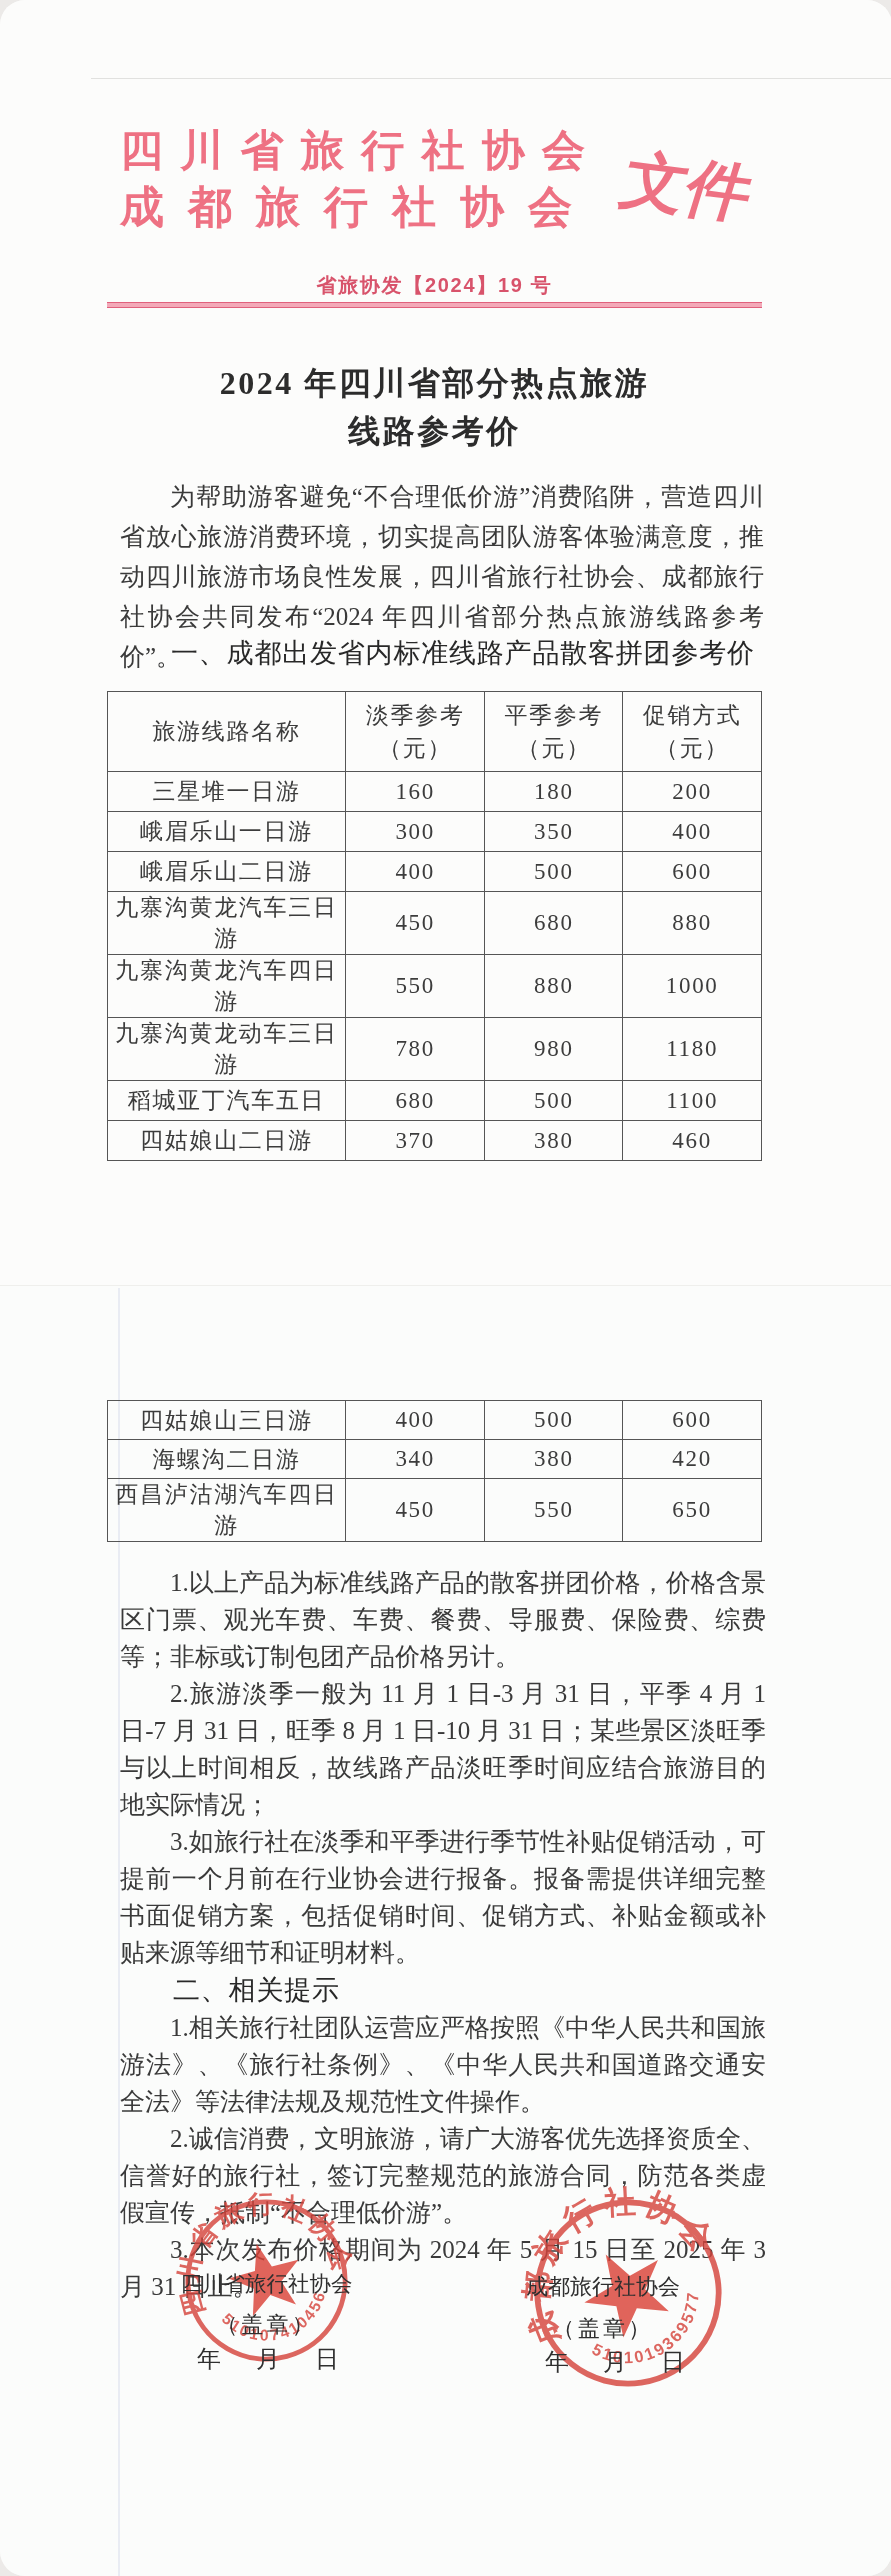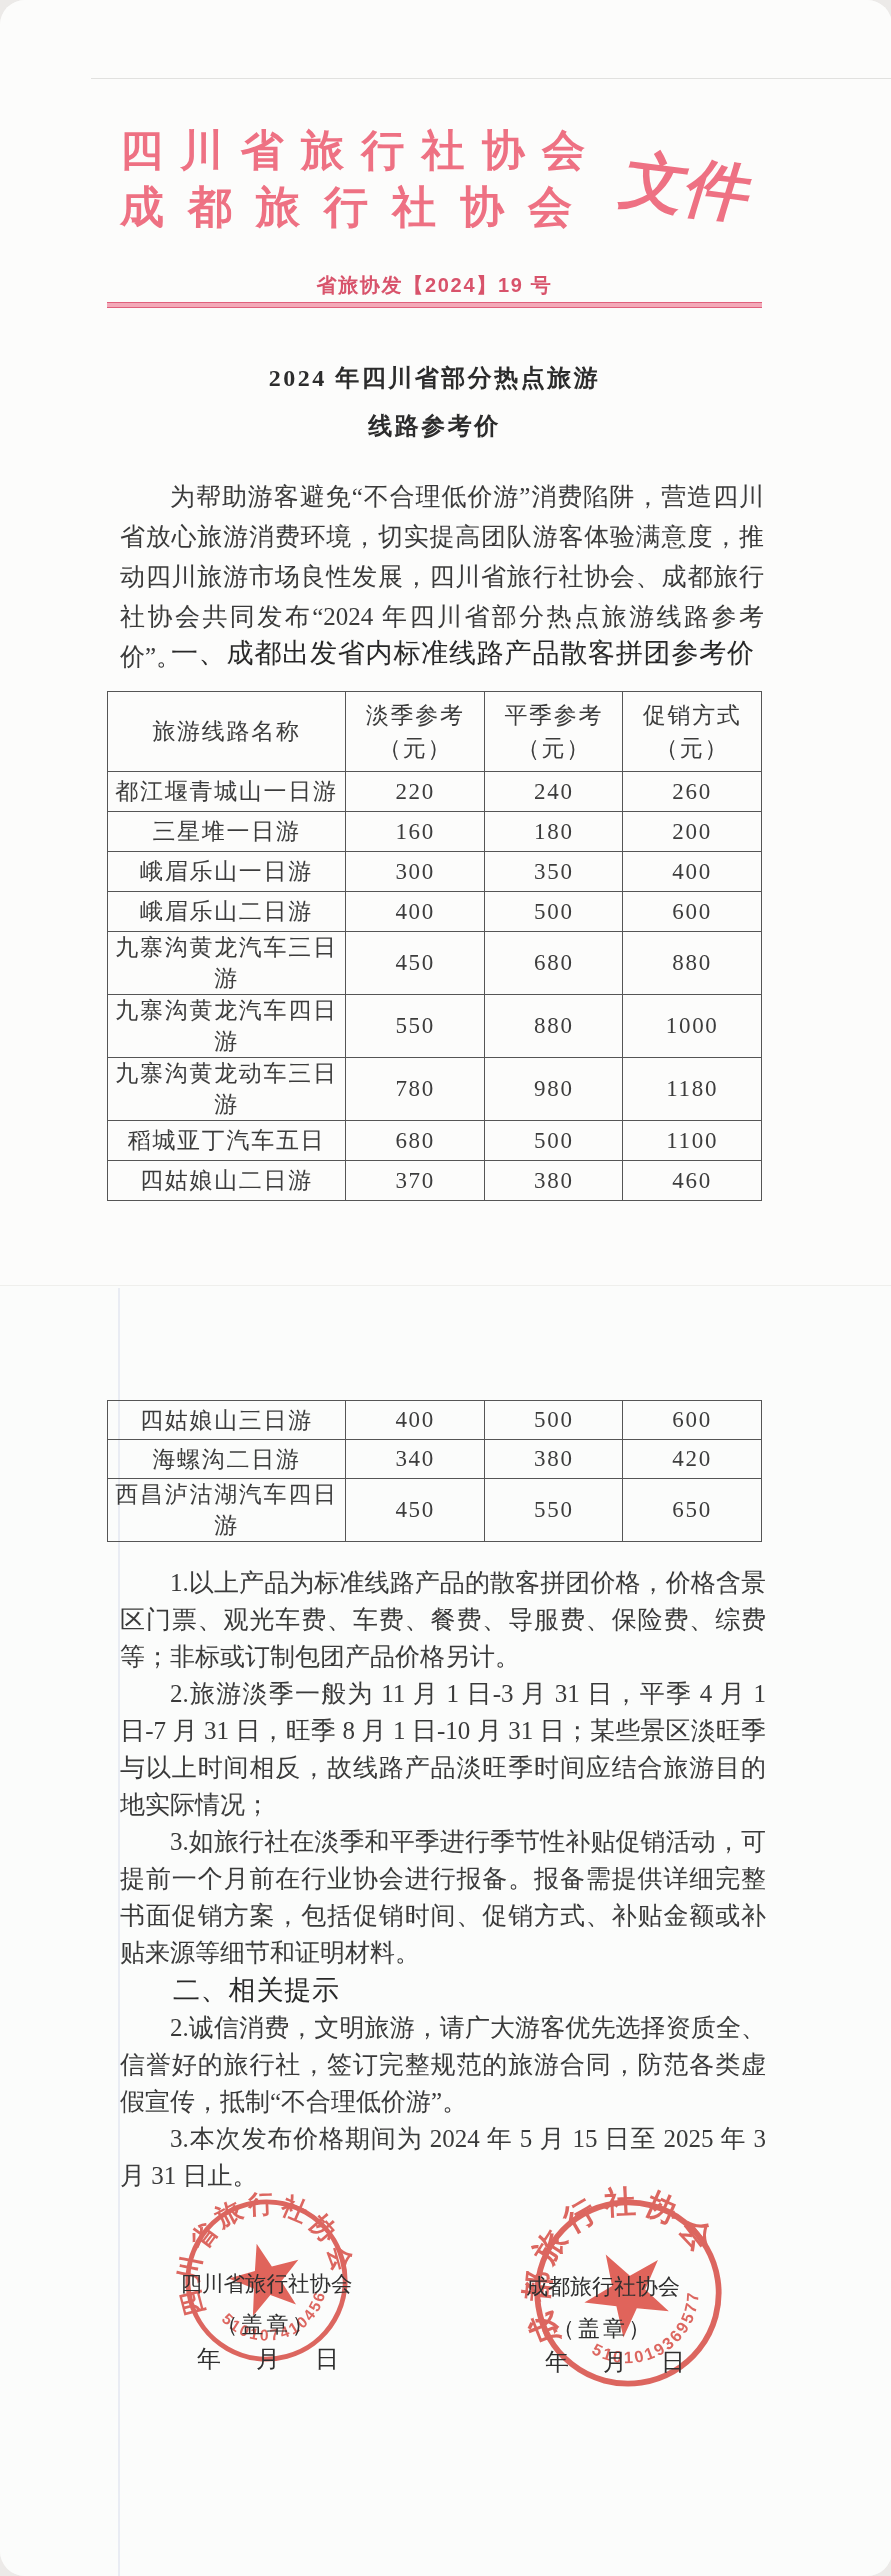--- a/index.html
+++ b/index.html
@@ -12,21 +12,21 @@
   .crease{position:absolute;left:118px;top:1288px;width:1.7px;height:1288px;background:#e9ecf3;}
   .pageseam{position:absolute;left:0;top:1285px;width:892px;height:0.8px;background:#efefec;}
 
   .org-line{position:absolute;left:120px;color:#ee7183;font-family:"Liberation Sans","DejaVu Sans",sans-serif;font-weight:700;white-space:nowrap;}
   .org1{top:122px;font-size:43px;letter-spacing:17.3px;}
   .org2{top:178px;font-size:44px;letter-spacing:24px;}
   .doc-type{position:absolute;left:637px;top:137px;color:#ee7183;font-family:"Liberation Sans","DejaVu Sans",sans-serif;font-weight:700;font-size:64px;transform:rotate(7deg) skewX(-10deg);transform-origin:left top;white-space:nowrap;}
   .doc-number{position:absolute;left:107px;top:272px;width:655px;text-align:center;color:#d8536b;font-weight:700;font-size:20px;letter-spacing:1.7px;font-family:"Liberation Sans","DejaVu Sans",sans-serif;}
   .red-rule{position:absolute;left:107px;top:302px;width:655px;height:4.1px;background:#f3a9b8;border-top:1.7px solid #e0607c;border-bottom:1.7px solid #e0607c;}
 
-  .doc-title{position:absolute;left:107px;width:655px;text-align:center;color:#2c2c2c;font-weight:700;font-size:24px;letter-spacing:2.5px;white-space:nowrap;}
+  .doc-title{position:absolute;left:107px;width:655px;text-align:center;color:#2c2c2c;font-weight:700;font-size:32px;letter-spacing:2.5px;white-space:nowrap;}
   .doc-title-1{top:362px;}
   .doc-title-2{top:410px;}
 
   .intro{position:absolute;left:120px;top:477px;width:644px;font-size:25px;line-height:40px;color:#3a3a3a;text-align:justify;text-indent:2em;margin:0;}
   .sec-heading{color:#282828;font-family:"Liberation Sans","DejaVu Sans",sans-serif;font-weight:400;}
   .sec1{position:absolute;left:120px;top:635px;font-size:27px;padding-left:51px;letter-spacing:0.8px;}
 
   table.price{position:absolute;left:107px;width:655px;border-collapse:collapse;table-layout:fixed;color:#3c3c3c;}
   table.price td,table.price th{border:1.7px solid #555;text-align:center;vertical-align:middle;font-weight:400;font-size:23px;letter-spacing:1.7px;padding:0;}
   .t1{top:691px;}
@@ -92,26 +92,20 @@
             <div class="hdr2">（元）</div>
           </th>
         <th>
             <div class="hdr2">促销方式</div>
             <div class="hdr2">（元）</div>
           </th>
       </tr>
     </thead>
     <tbody>
       <tr>
-          <td>都江堰青城山一日游</td>
-          <td>220</td>
-          <td>240</td>
-          <td>260</td>
-        </tr>
-      <tr>
           <td>三星堆一日游</td>
           <td>160</td>
           <td>180</td>
           <td>200</td>
         </tr>
       <tr>
           <td>峨眉乐山一日游</td>
           <td>300</td>
           <td>350</td>
           <td>400</td>
@@ -182,20 +176,21 @@
           <td>650</td>
         </tr>
     </tbody>
   </table>
 
   <div class="flow">
     <p>1.以上产品为标准线路产品的散客拼团价格，价格含景区门票、观光车费、车费、餐费、导服费、保险费、综费等；非标或订制包团产品价格另计。</p>
     <p>2.旅游淡季一般为 11 月 1 日-3 月 31 日，平季 4 月 1 日-7 月 31 日，旺季 8 月 1 日-10 月 31 日；某些景区淡旺季与以上时间相反，故线路产品淡旺季时间应结合旅游目的地实际情况；</p>
     <p>3.如旅行社在淡季和平季进行季节性补贴促销活动，可提前一个月前在行业协会进行报备。报备需提供详细完整书面促销方案，包括促销时间、促销方式、补贴金额或补贴来源等细节和证明材料。</p>
     <div class="sec-heading sec2">二、相关提示</div>
+    <p>1.相关旅行社团队运营应严格按照《中华人民共和国旅游法》、《旅行社条例》、《中华人民共和国道路交通安全法》等法律法规及规范性文件操作。</p>
     <p>2.诚信消费，文明旅游，请广大游客优先选择资质全、信誉好的旅行社，签订完整规范的旅游合同，防范各类虚假宣传，抵制“不合理低价游”。</p>
     <p>3.本次发布价格期间为 2024 年 5 月 15 日至 2025 年 3 月 31 日止。</p>
   </div>
 
   <svg class="seal-svg" style="left:159px;top:2173px;" width="215" height="215" viewBox="0 0 260 260">
     <defs>
       <path id="arcL-top" d="M 57.7 171.6 A 83 83 0 1 1 202.3 171.6" fill="none"></path>
       <path id="arcL-bot" d="M 66.4 165.6 A 73 73 0 0 0 193.6 165.6" fill="none"></path>
     </defs>
     <g transform="rotate(-15 130 130)" opacity="0.88">

